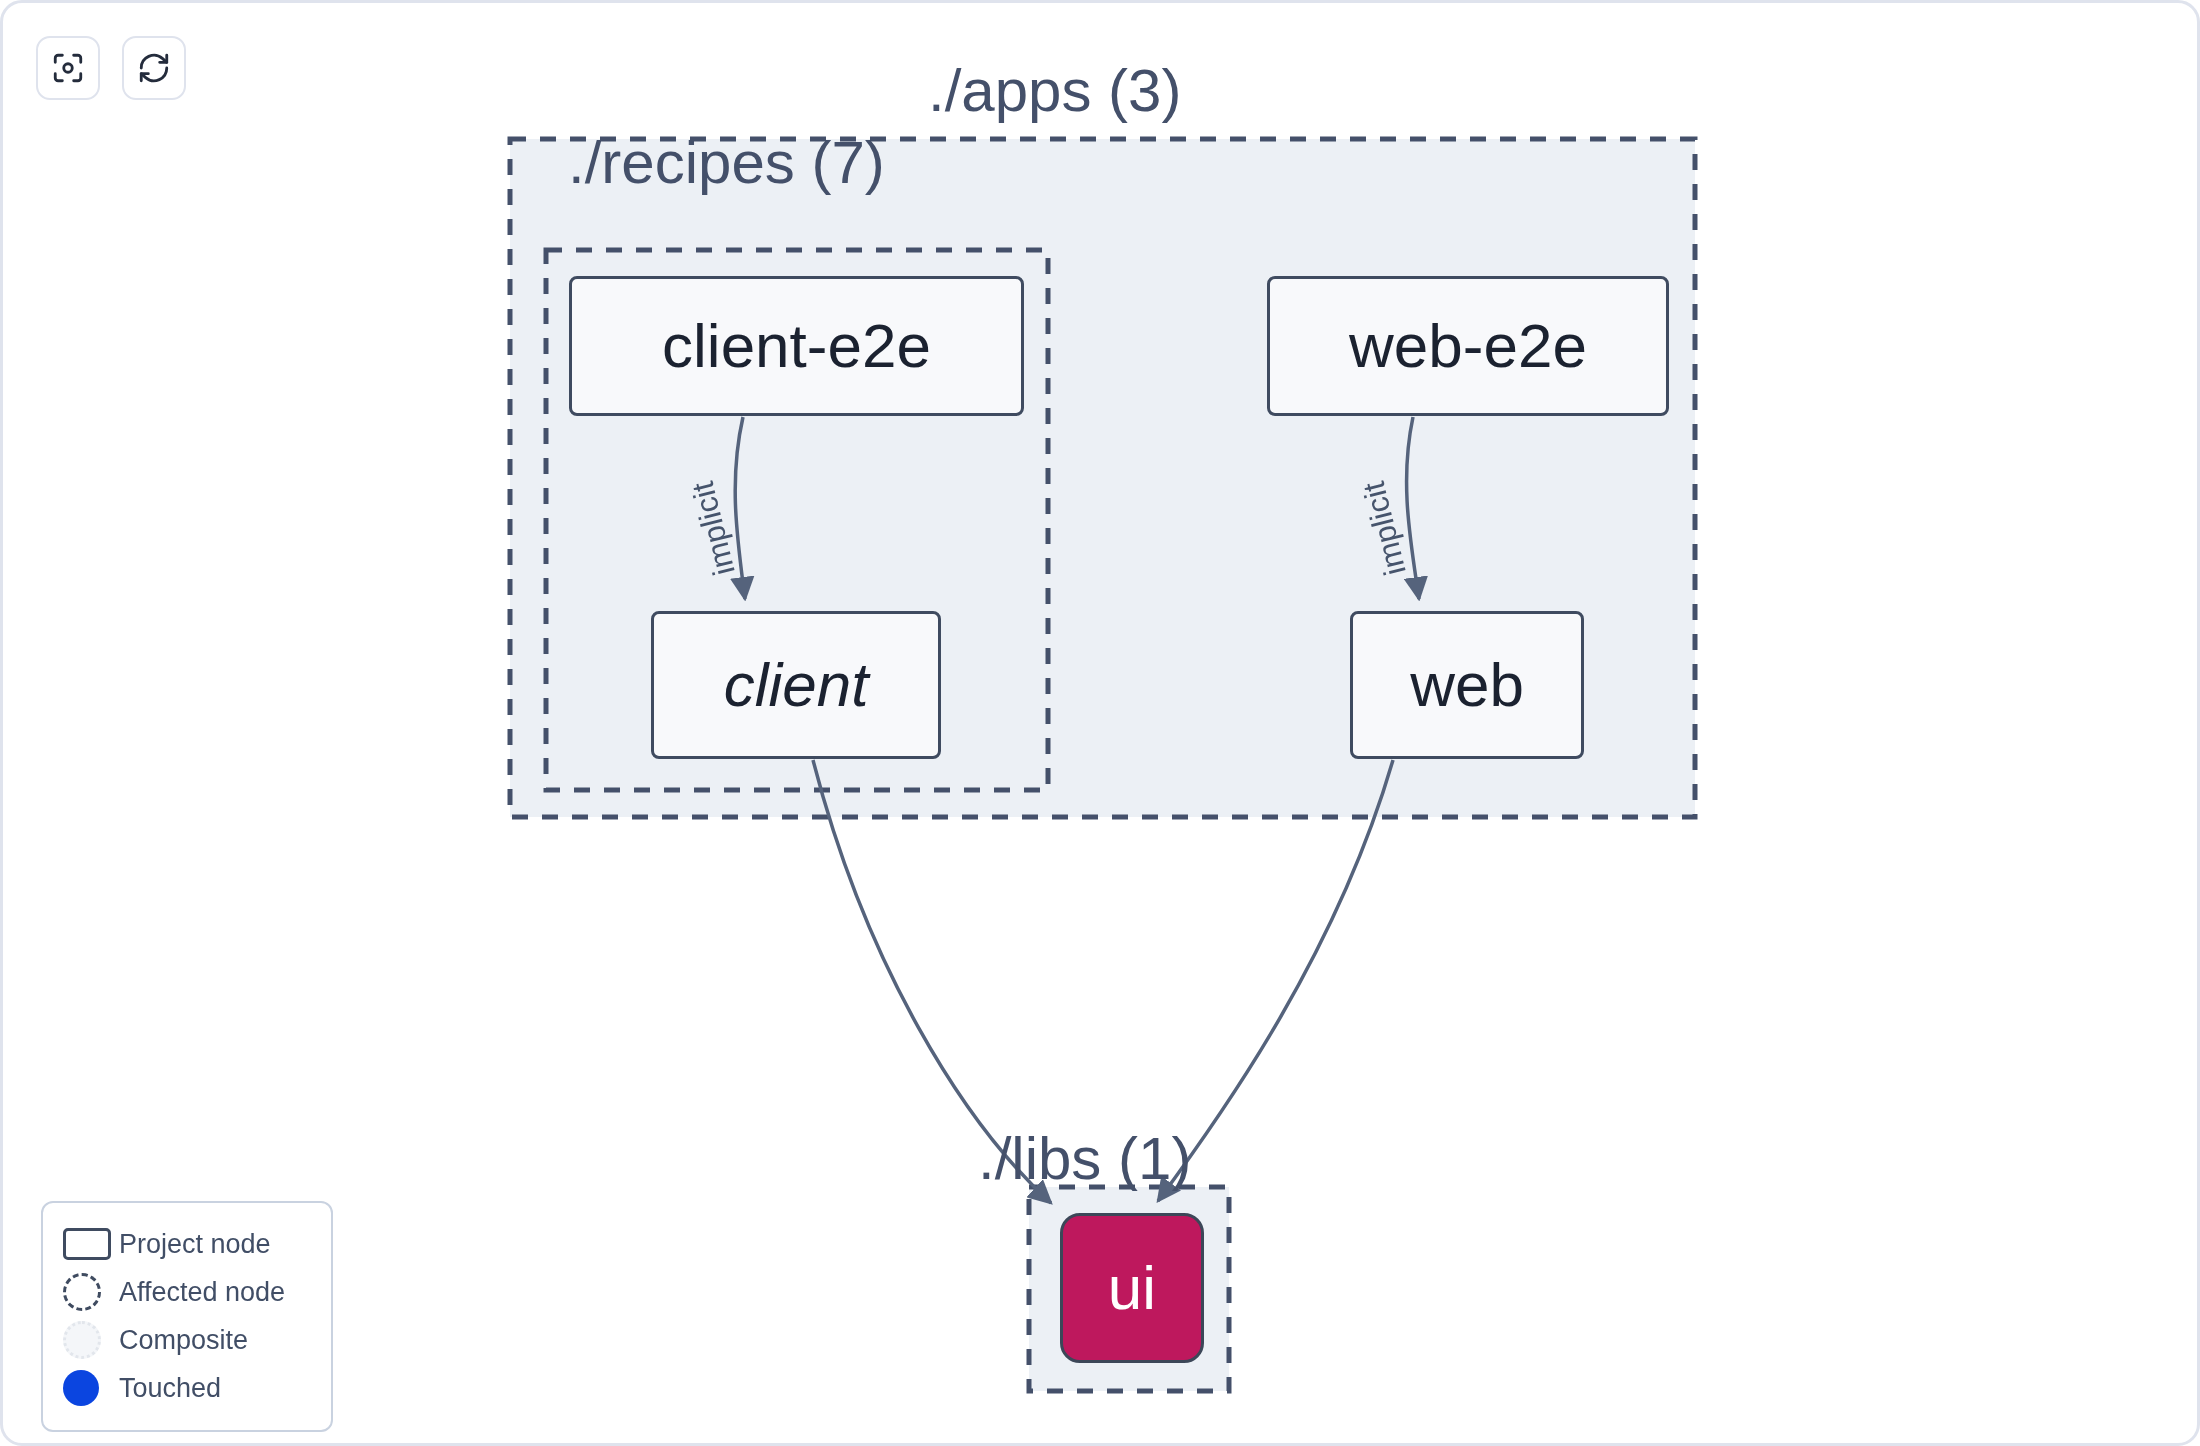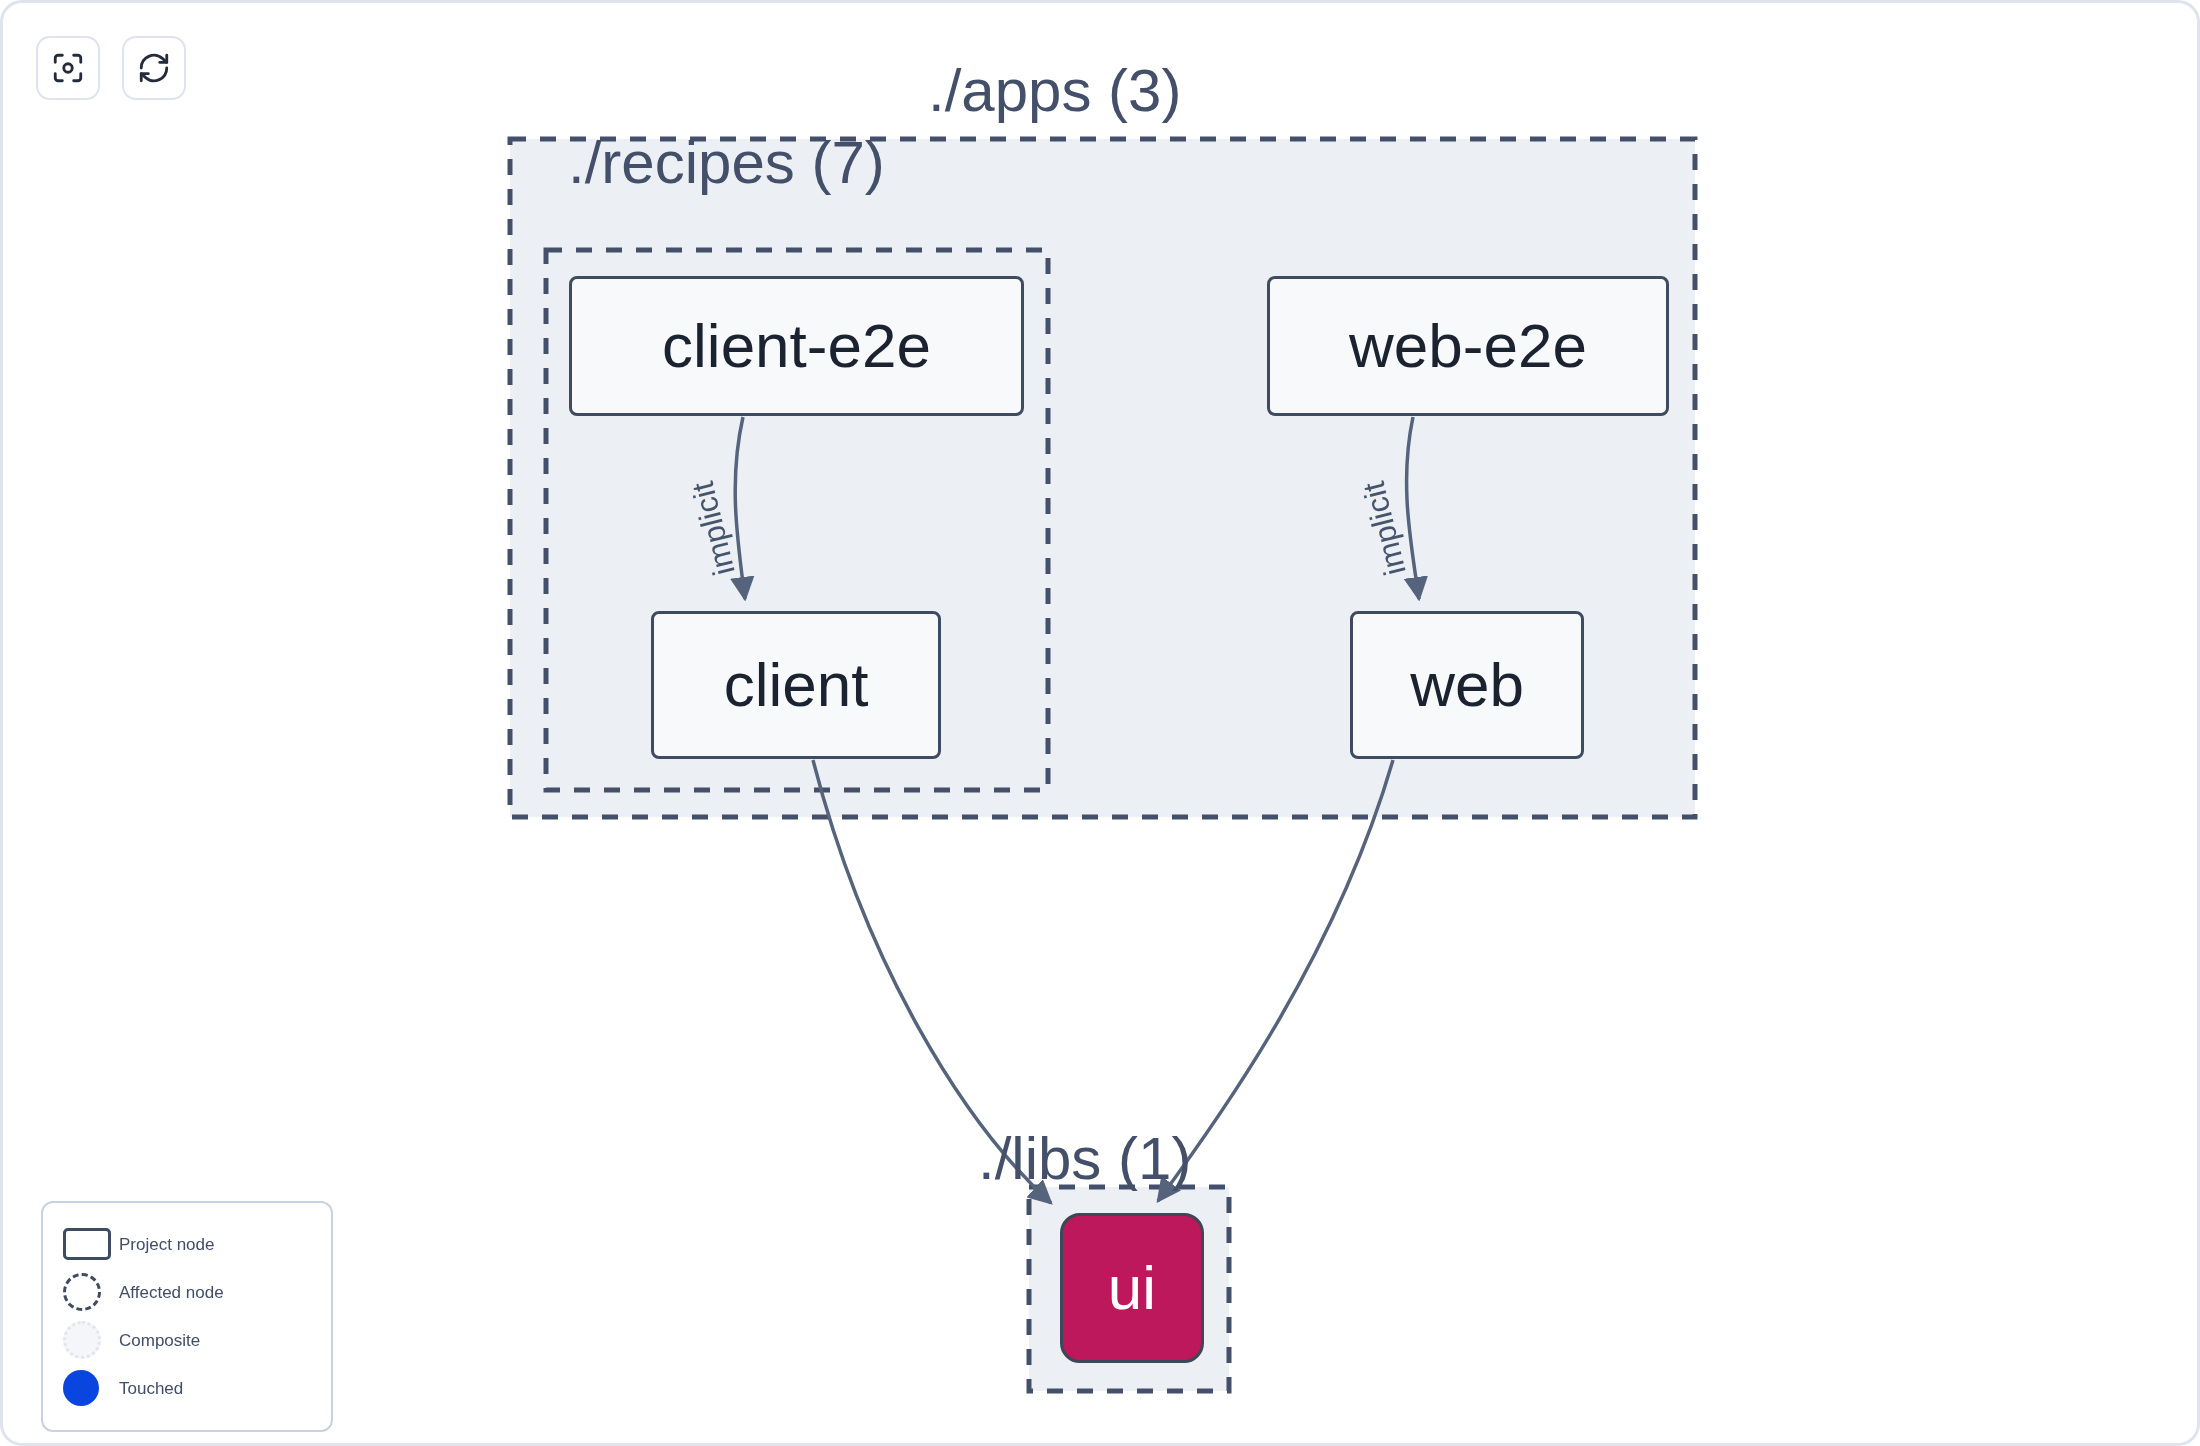--- a/index.html
+++ b/index.html
@@ -80,21 +80,21 @@
     font-family: "Liberation Sans", sans-serif;
   }
   .node.touched {
     background: #be185d;
     border-color: #3c4758;
     color: #ffffff;
     border-radius: 20px;
   }
   #node-client-e2e { left: 566px;  top: 273px;  width: 455px; height: 140px; }
   #node-web-e2e    { left: 1264px; top: 273px;  width: 402px; height: 140px; }
-  #node-client     { left: 648px;  top: 608px;  width: 290px; height: 148px; }
+  #node-client     { left: 648px;  top: 608px;  width: 290px; height: 148px; font-style: italic; }
   #node-web        { left: 1347px; top: 608px;  width: 234px; height: 148px; }
   #node-ui         { left: 1057px; top: 1210px; width: 144px; height: 150px; }
 
   
   #legend {
     position: absolute;
     left: 38px; top: 1198px;
     width: 292px;
     background: #ffffff;
     border: 2px solid #c9d2e0;
@@ -132,21 +132,21 @@
     border-radius: 50%;
     background: #f4f6f9;
   }
   .li-blue-dot {
     width: 36px; height: 36px;
     border-radius: 50%;
     background: #0b45e0;
   }
   .legend-label {
     color: #414e66;
-    font-size: 17px;
+    font-size: 27px;
     line-height: 1;
     white-space: nowrap;
     font-family: "Liberation Sans", sans-serif;
   }
 
   
   .edge-label {
     position: absolute;
     color: #46546c;
     font-size: 31px;

